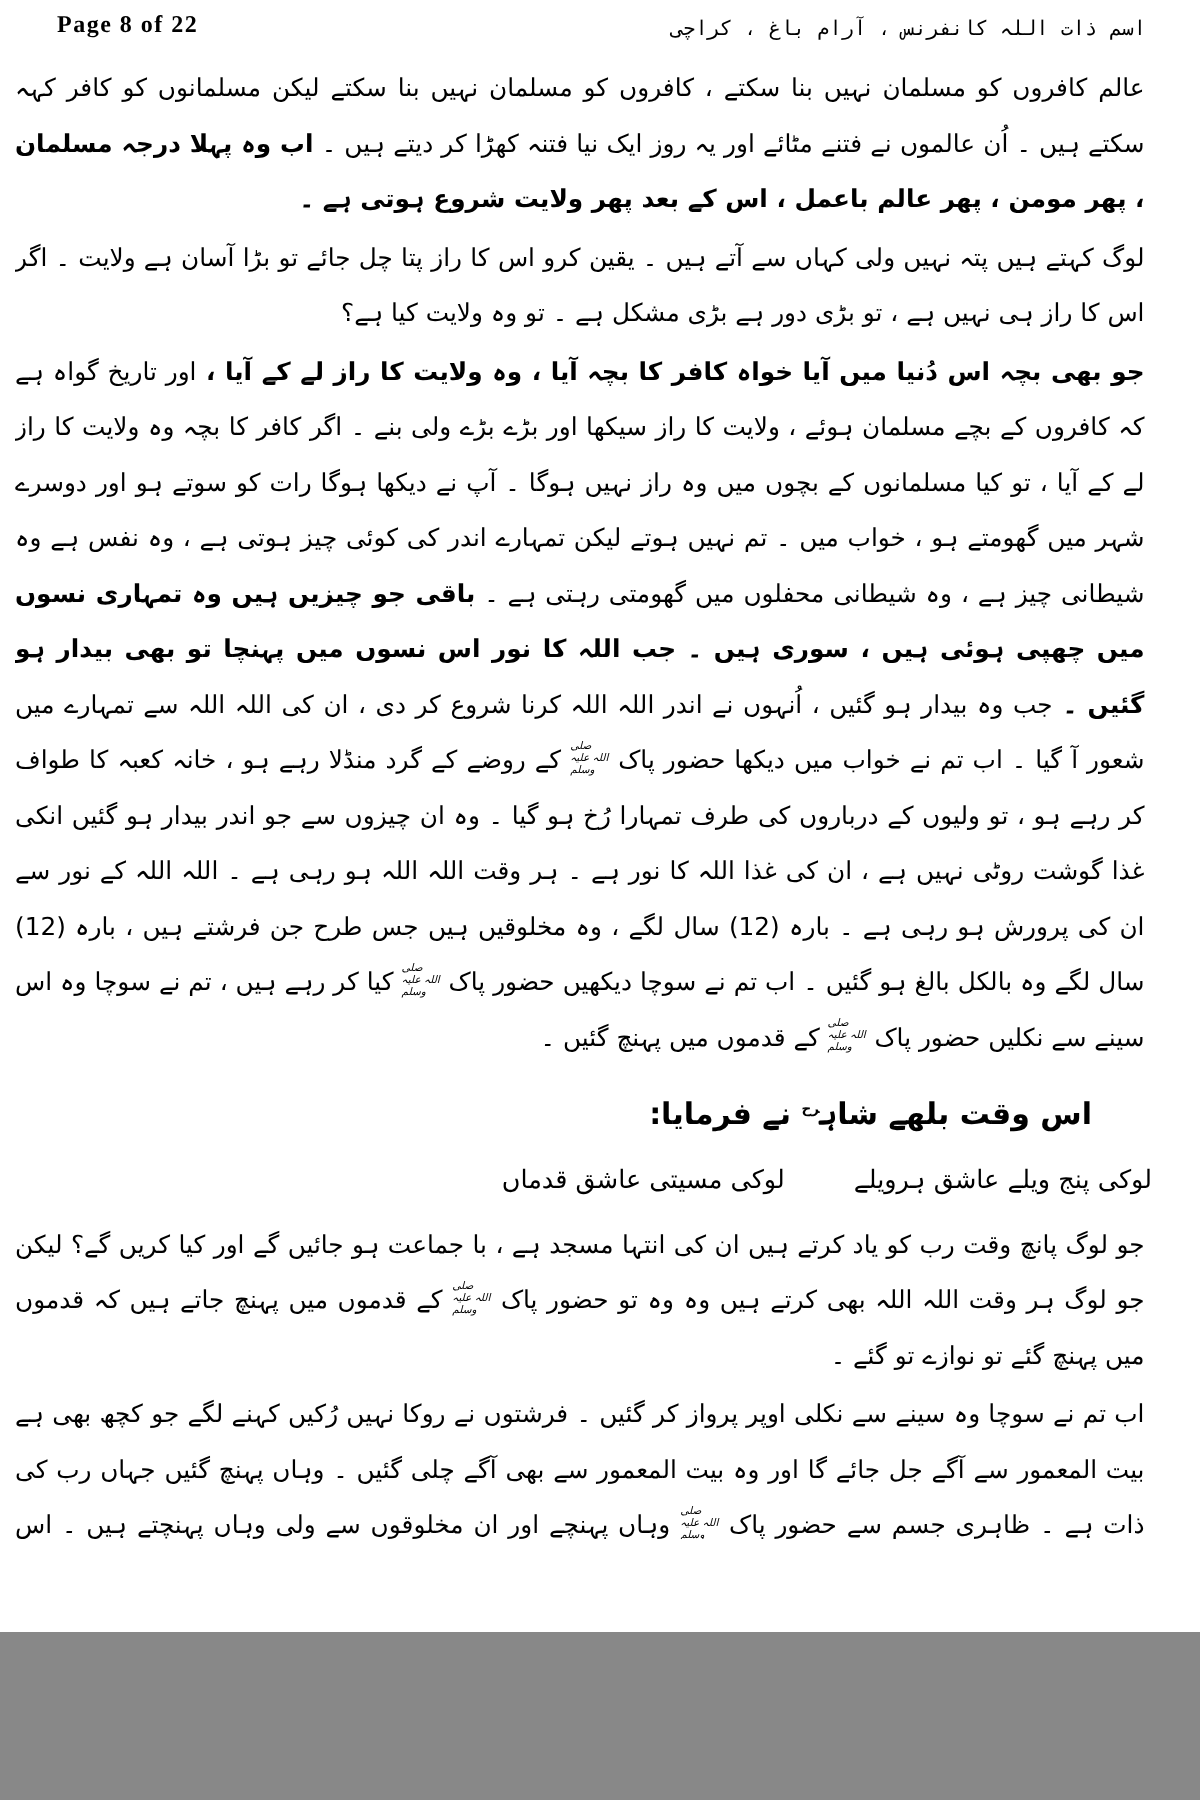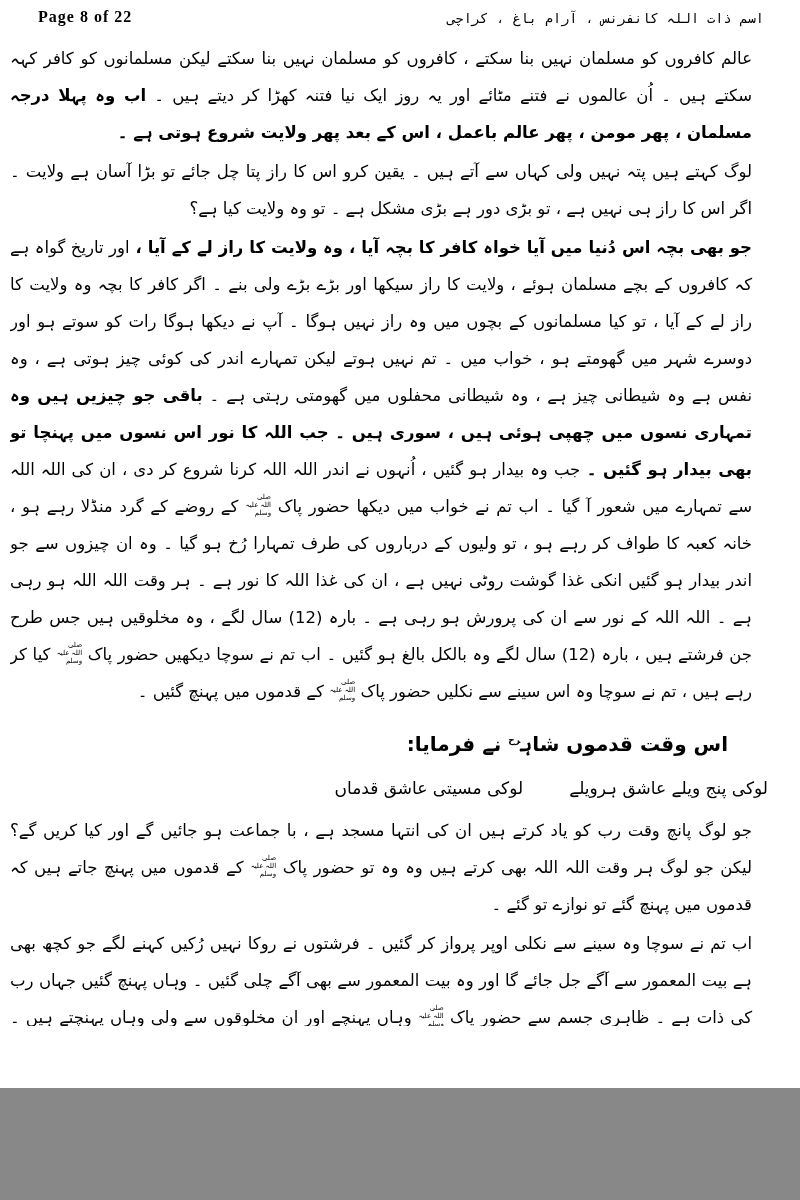--- a/index.html
+++ b/index.html
@@ -26,42 +26,43 @@
   }
   
   .main{
     position:absolute;top:40px;left:10px;right:32px;bottom:62px;
     overflow:hidden;
     direction:rtl;
     font-family:"DejaVu Sans",sans-serif;
     font-size:16.5px;line-height:37px;
     text-align:justify;
   }
-  .para{margin:0 16px 2px 0;}
+  .para{margin:0 5px 2px 0;}
   .heading{
     font-size:20px;font-weight:bold;
     text-align:right;margin:8px 0 6px 0;line-height:40px;
   }
   .subheading{margin:10px 40px 4px 0;}
   .verse{
     text-align:right;
     padding-left:90px;
     font-size:17px;line-height:40px;margin:0 0 4px 0;
     white-space:nowrap;
   }
   .verse .gap{display:inline-block;width:46px;}
   
   .run.normal{font-weight:normal;}
   .run.bold{font-weight:bold;text-align:center;}
   .run.sup{font-size:9px;vertical-align:super;font-weight:bold;}
   .run.honorific{
     display:inline-block;width:26px;
     font-size:7px;line-height:1.15;
-    text-align:right;vertical-align:-3px;
+    text-align:left;vertical-align:-3px;
     white-space:normal;
+    font-style:italic;
   }
   
   .ftr{
     position:absolute;left:16px;right:20px;top:1144px;
     border-top:2px solid #000;
     display:flex;justify-content:space-between;align-items:flex-start;
     padding-top:3px;
   }
   .ftr .pg{
     font-family:"Liberation Serif",serif;
@@ -82,21 +83,21 @@
 
   <div class="hdr">
     <span class="pg">Page 8 of 22</span>
     <span class="title" dir="rtl">اسم ذات اللہ کانفرنس ، آرام باغ ، کراچی</span>
   </div>
 
   <div class="main">
     <p class="para"><span class="run normal">عالم کافروں کو مسلمان نہیں بنا سکتے ، کافروں کو مسلمان نہیں بنا سکتے لیکن مسلمانوں کو کافر کہہ سکتے ہیں ۔ اُن عالموں نے فتنے مٹائے اور یہ روز ایک نیا فتنہ کھڑا کر دیتے ہیں ۔ </span><span class="run bold">اب وہ پہلا درجہ مسلمان ، پھر مومن ، پھر عالم باعمل ، اس کے بعد پھر ولایت شروع ہوتی ہے ۔</span></p>
     <p class="para"><span class="run normal">لوگ کہتے ہیں پتہ نہیں ولی کہاں سے آتے ہیں ۔ یقین کرو اس کا راز پتا چل جائے تو بڑا آسان ہے ولایت ۔ اگر اس کا راز ہی نہیں ہے ، تو بڑی دور ہے بڑی مشکل ہے ۔ تو وہ ولایت کیا ہے؟</span></p>
     <p class="para"><span class="run bold">جو بھی بچہ اس دُنیا میں آیا خواہ کافر کا بچہ آیا ، وہ ولایت کا راز لے کے آیا ، </span><span class="run normal">اور تاریخ گواہ ہے کہ کافروں کے بچے مسلمان ہوئے ، ولایت کا راز سیکھا اور بڑے بڑے ولی بنے ۔ اگر کافر کا بچہ وہ ولایت کا راز لے کے آیا ، تو کیا مسلمانوں کے بچوں میں وہ راز نہیں ہوگا ۔ آپ نے دیکھا ہوگا رات کو سوتے ہو اور دوسرے شہر میں گھومتے ہو ، خواب میں ۔ تم نہیں ہوتے لیکن تمہارے اندر کی کوئی چیز ہوتی ہے ، وہ نفس ہے وہ شیطانی چیز ہے ، وہ شیطانی محفلوں میں گھومتی رہتی ہے ۔ </span><span class="run bold">باقی جو چیزیں ہیں وہ تمہاری نسوں میں چھپی ہوئی ہیں ، سوری ہیں ۔ جب اللہ کا نور اس نسوں میں پہنچا تو بھی بیدار ہو گئیں ۔ </span><span class="run normal">جب وہ بیدار ہو گئیں ، اُنہوں نے اندر اللہ اللہ کرنا شروع کر دی ، ان کی اللہ اللہ سے تمہارے میں شعور آ گیا ۔ اب تم نے خواب میں دیکھا حضور پاک </span><span class="run honorific">صلی اللہ علیہ وسلم</span><span class="run normal"> کے روضے کے گرد منڈلا رہے ہو ، خانہ کعبہ کا طواف کر رہے ہو ، تو ولیوں کے درباروں کی طرف تمہارا رُخ ہو گیا ۔ وہ ان چیزوں سے جو اندر بیدار ہو گئیں انکی غذا گوشت روٹی نہیں ہے ، ان کی غذا اللہ کا نور ہے ۔ ہر وقت اللہ اللہ ہو رہی ہے ۔ اللہ اللہ کے نور سے ان کی پرورش ہو رہی ہے ۔ بارہ (12) سال لگے ، وہ مخلوقیں ہیں جس طرح جن فرشتے ہیں ، بارہ (12) سال لگے وہ بالکل بالغ ہو گئیں ۔ اب تم نے سوچا دیکھیں حضور پاک </span><span class="run honorific">صلی اللہ علیہ وسلم</span><span class="run normal"> کیا کر رہے ہیں ، تم نے سوچا وہ اس سینے سے نکلیں حضور پاک </span><span class="run honorific">صلی اللہ علیہ وسلم</span><span class="run normal"> کے قدموں میں پہنچ گئیں ۔</span></p>
-    <h3 class="heading subheading"><span class="run bold">اس وقت قدموں شاہ</span><span class="run sup">رح</span><span class="run bold"> نے فرمایا:</span></h3>
+    <h3 class="heading subheading"><span class="run bold">اس وقت بلھے شاہ</span><span class="run sup">رح</span><span class="run bold"> نے فرمایا:</span></h3>
     <div class="verse">
       <span>لوکی پنج ویلے عاشق ہرویلے</span><span class="gap"></span><span>لوکی مسیتی عاشق قدماں</span>
     </div>
     <p class="para"><span class="run normal">جو لوگ پانچ وقت رب کو یاد کرتے ہیں ان کی انتہا مسجد ہے ، با جماعت ہو جائیں گے اور کیا کریں گے؟ لیکن جو لوگ ہر وقت اللہ اللہ بھی کرتے ہیں وہ وہ تو حضور پاک </span><span class="run honorific">صلی اللہ علیہ وسلم</span><span class="run normal"> کے قدموں میں پہنچ جاتے ہیں کہ قدموں میں پہنچ گئے تو نوازے تو گئے ۔</span></p>
     <p class="para"><span class="run normal">اب تم نے سوچا وہ سینے سے نکلی اوپر پرواز کر گئیں ۔ فرشتوں نے روکا نہیں رُکیں کہنے لگے جو کچھ بھی ہے بیت المعمور سے آگے جل جائے گا اور وہ بیت المعمور سے بھی آگے چلی گئیں ۔ وہاں پہنچ گئیں جہاں رب کی ذات ہے ۔ ظاہری جسم سے حضور پاک </span><span class="run honorific">صلی اللہ علیہ وسلم</span><span class="run normal"> وہاں پہنچے اور ان مخلوقوں سے ولی وہاں پہنچتے ہیں ۔ اس وقت فرشتوں نے کہا کہ واقعی انسان اشرف المخلوقات ہے ۔ اُس وقت کہا اس وقت نہیں ۔ اس کے بعد تم مر گئے ۔ ہمارا عقیدہ ہے کہ مرنے کے بعد نبی ہے یا ولی ہے سب کی روحیں آسمانوں پر</span></p>
   </div>
 
   <div class="ftr">
     <span class="pg">Page 8 of 22</span>
     <a class="url" href="#"><span>http://asiinternational</span><span class="accent">s</span><span>.com</span></a>

